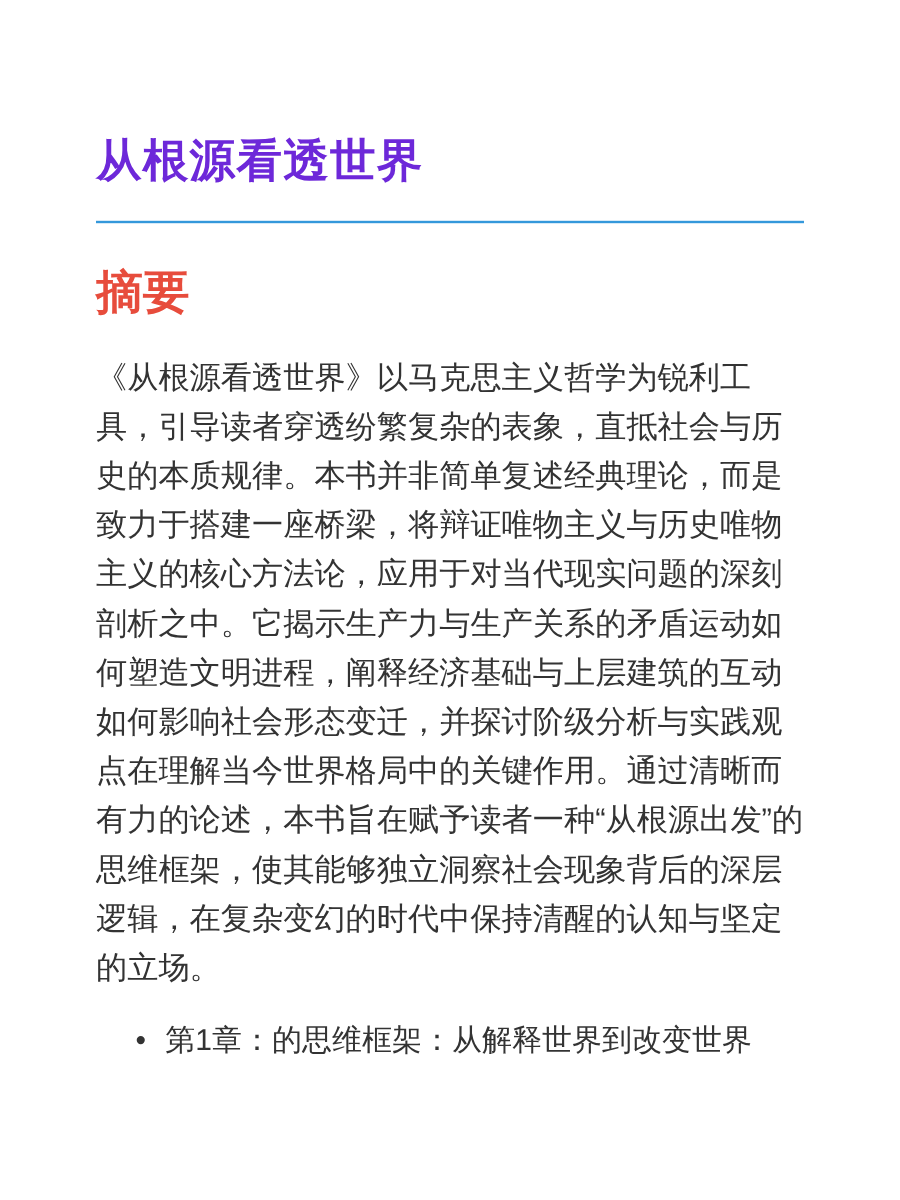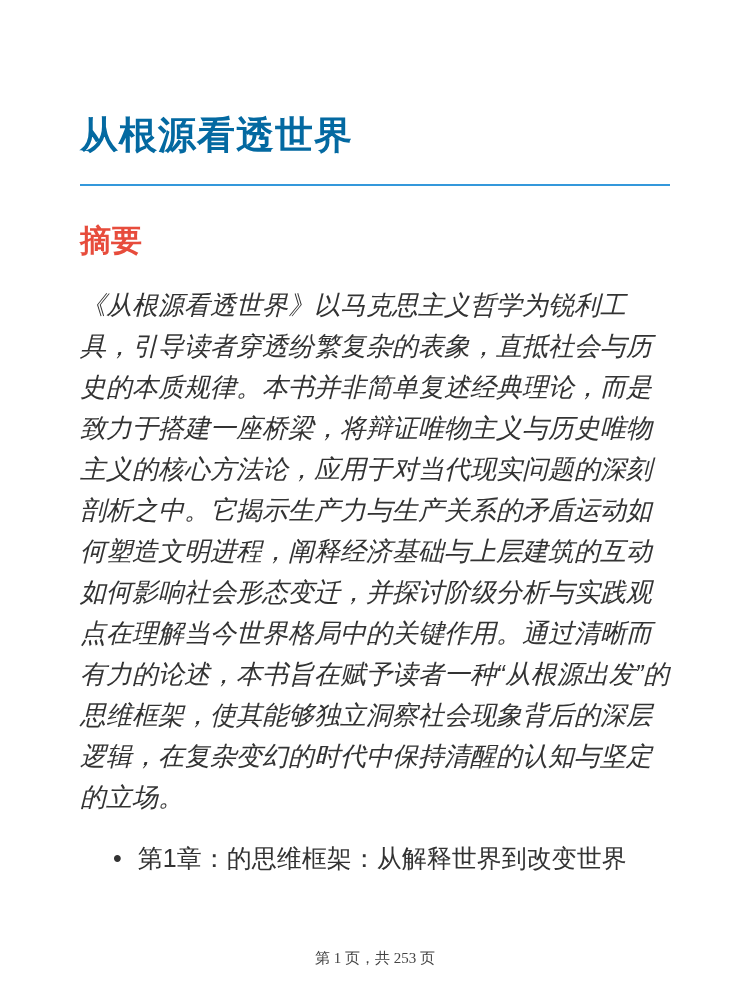--- a/index.html
+++ b/index.html
@@ -17,48 +17,47 @@
   }
   .content {
     margin: 0 80px;
     width: 590px;
   }
   .doc-title {
     margin: 112px 0 0 0;
     font-size: 38px;
     line-height: 1.25;
     font-weight: 700;
-    color: #0369a1;
+    color: #6d28d9;
     letter-spacing: 1px;
   }
   .divider {
     margin: 24px 0 0 0;
     height: 0;
     border: none;
     border-top: 2px solid #3498db;
   }
   .section-heading {
     margin: 36px 0 0 0;
-    font-size: 31px;
+    font-size: 39px;
     line-height: 1.2;
     font-weight: 700;
     color: #e74c3c;
   }
   .section-heading.toc {
     margin-top: 16px;
   }
   .abstract-body {
     margin: 26px 0 0 0;
     font-size: 26px;
     line-height: 41px;
     color: #333333;
     text-align: left;
     word-break: normal;
     overflow-wrap: break-word;
-    font-style: italic;
   }
   .toc-list {
     margin: 24px 0 0 0;
     padding: 0;
     list-style: none;
   }
   .toc-item {
     display: flex;
     align-items: flex-start;
     padding-left: 33px;
@@ -99,14 +98,13 @@
 
     <ul class="toc-list">
       <li class="toc-item">
         <span class="bullet">•</span>
         <span class="toc-text">第1章：的思维框架：从解释世界到改变世界</span>
       </li>
     </ul>
 
   </div>
 
-  <div class="page-footer">第 1 页，共 253 页</div>
 </div>
 
 </body></html>

